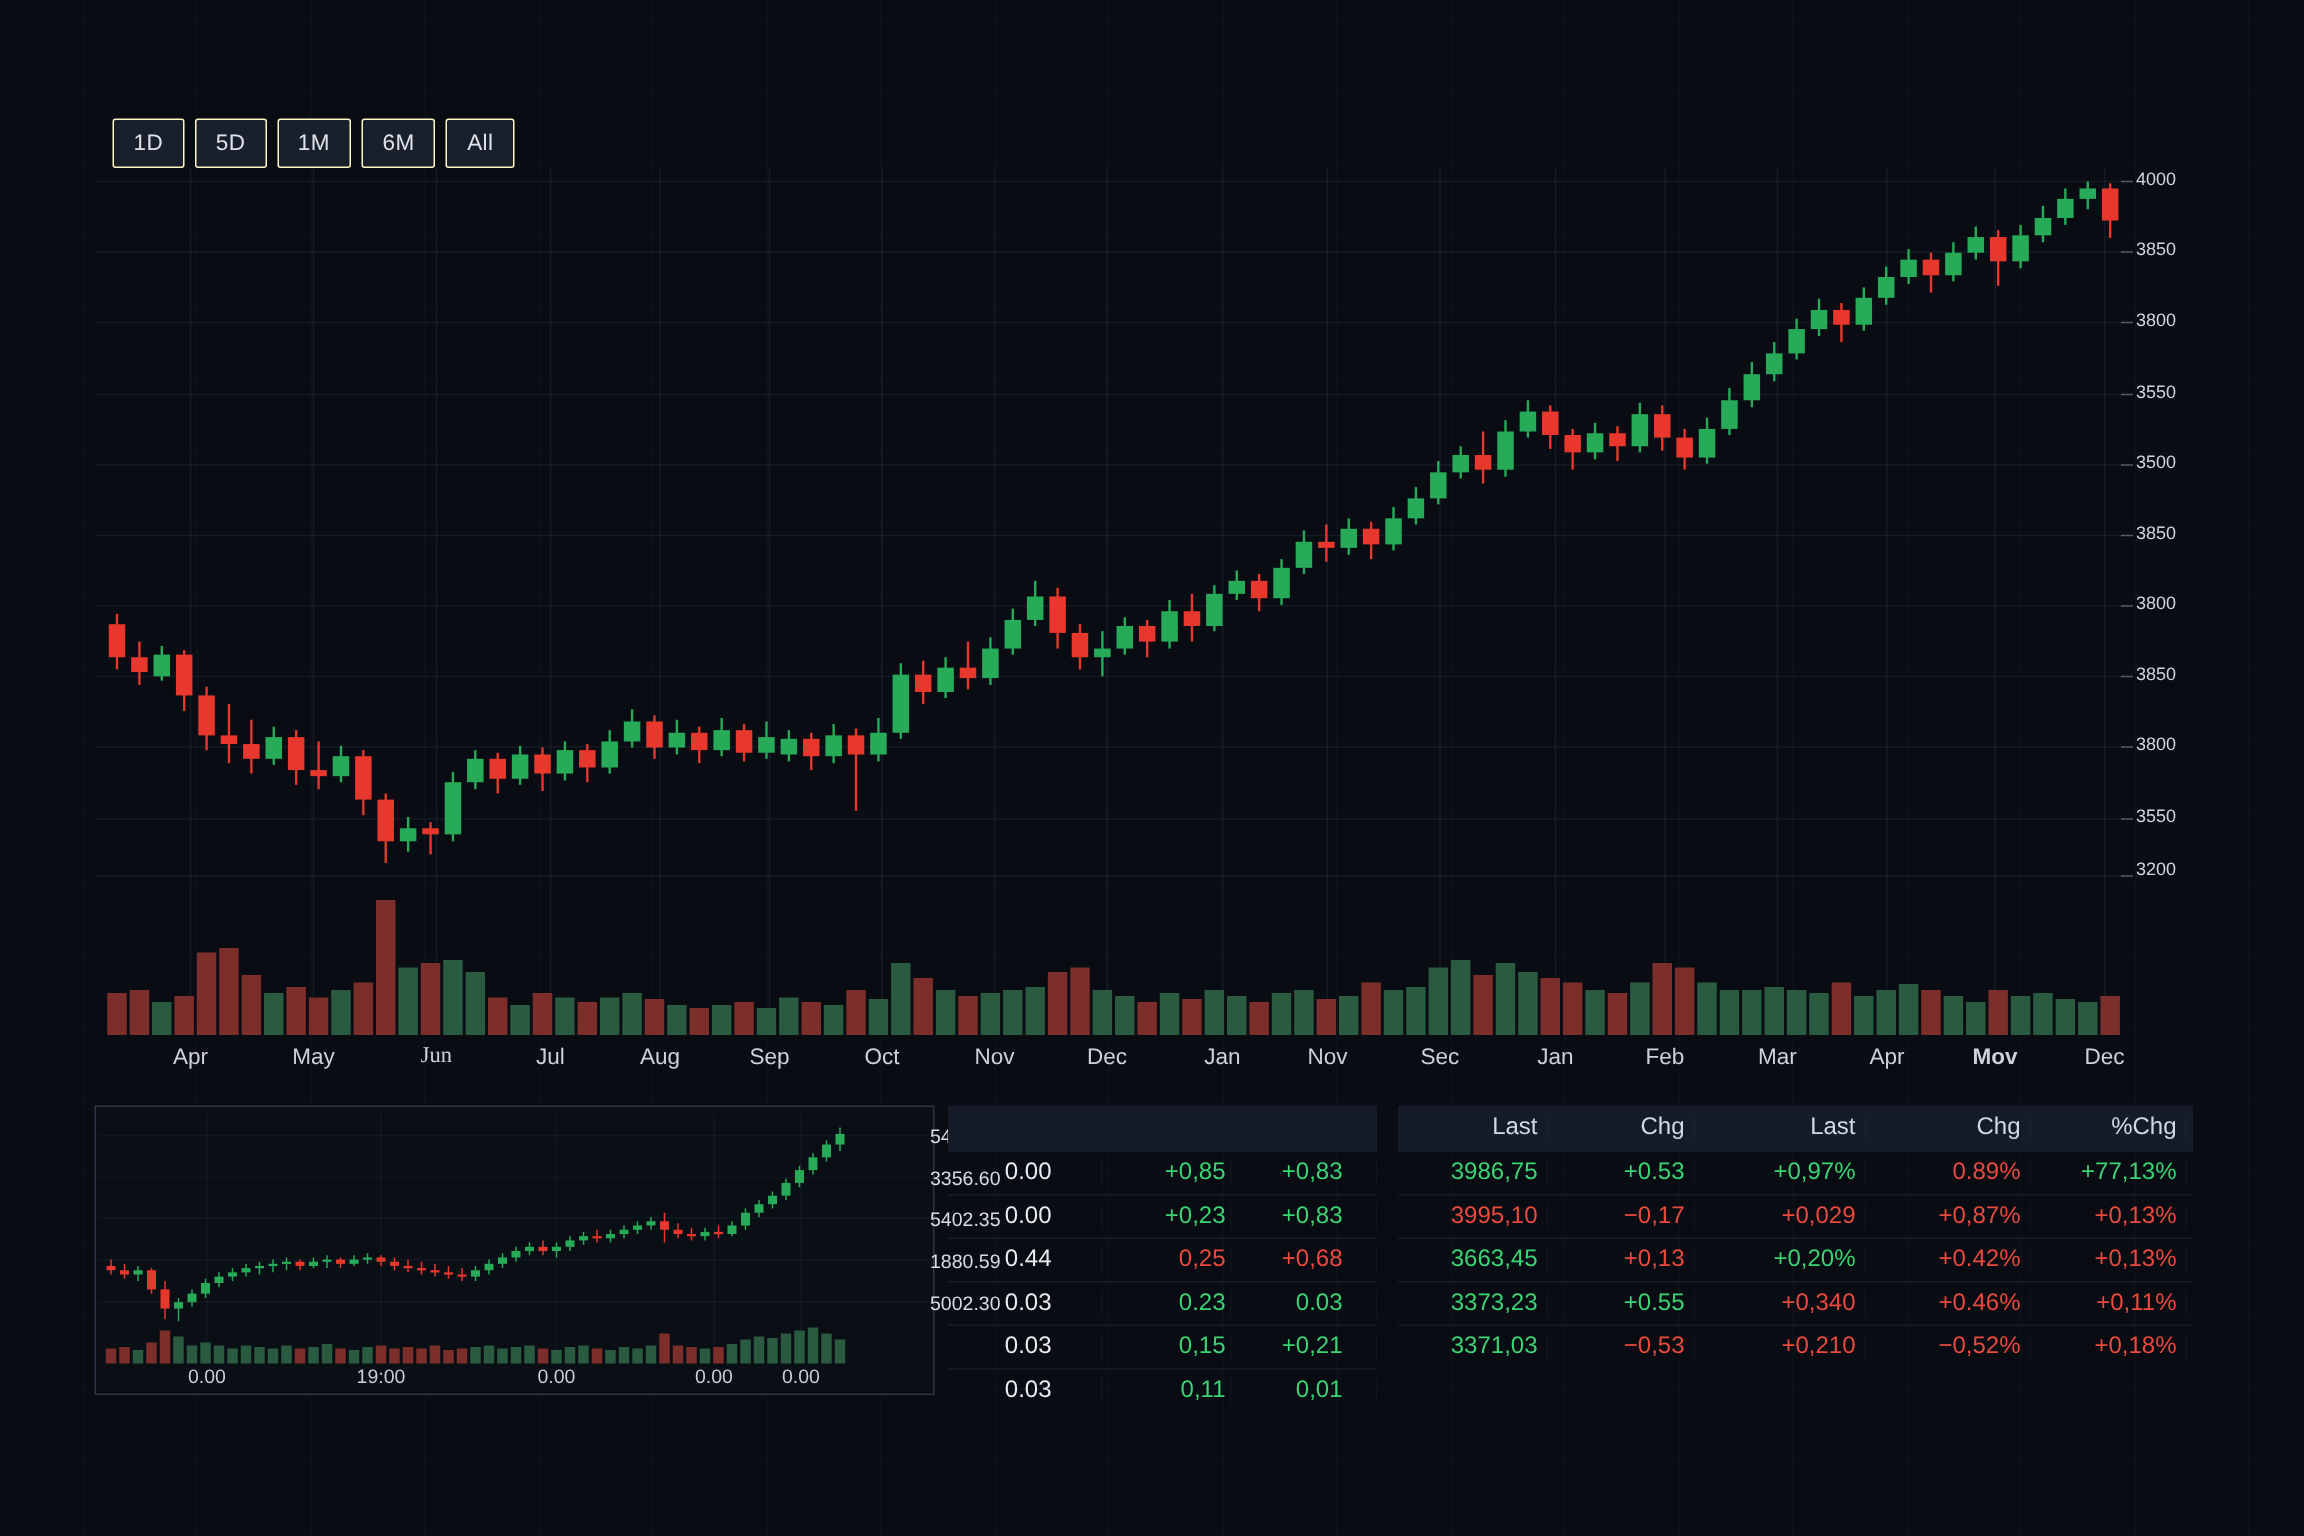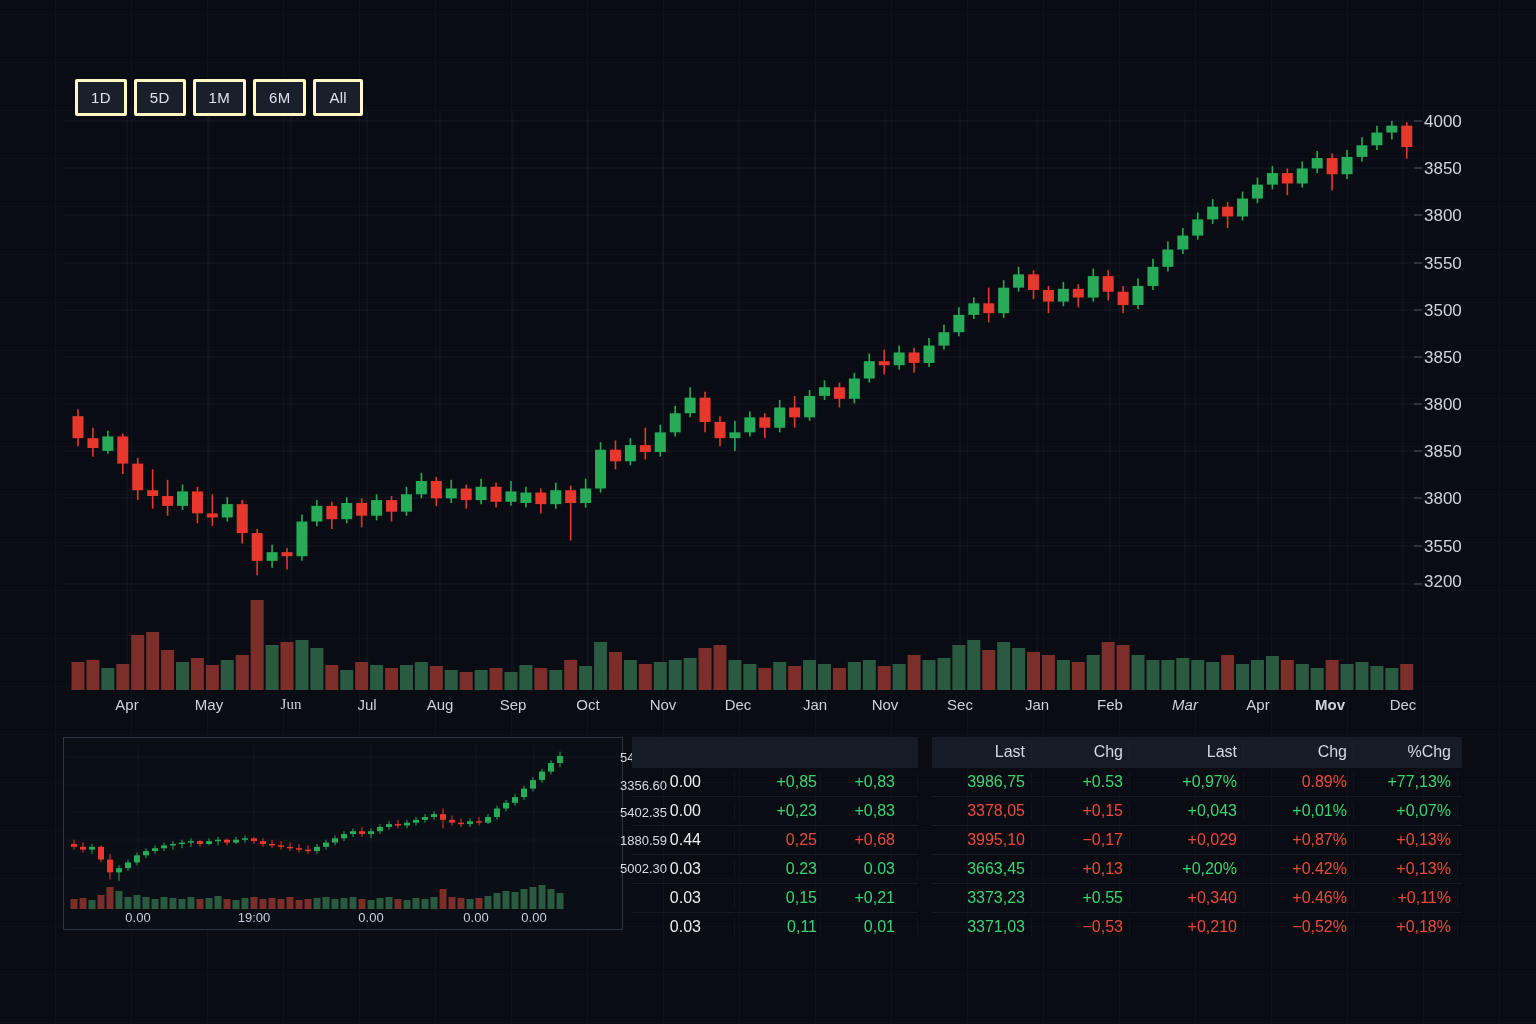--- a/index.html
+++ b/index.html
@@ -16,26 +16,26 @@
       linear-gradient(to bottom, rgba(110,140,185,0.035) 1px, transparent 1px);
     background-size:76px 48px;
     background-position:55px 14px;
     pointer-events:none;
   }
   
   .range-bar{position:absolute;left:75px;top:79px;display:flex;gap:7px;}
   .range-btn{
     background:#1a202b;color:#dde2ea;font-size:15px;line-height:1;
     padding:8px 13px;border-radius:2px;letter-spacing:.3px;cursor:default;
-    border:3px solid #fef9c3;
+    border:1px solid #fef9c3;
   }
   
   #main-chart{position:absolute;left:60px;top:108px;width:1362px;height:592px;}
   .ytick-label{
-    position:absolute;left:1424px;width:52px;color:#cfd5df;font-size:17px;
+    position:absolute;left:1424px;width:52px;color:#cfd5df;font-size:12px;
     text-align:left;
   }
   .month-label{
     position:absolute;top:696px;width:60px;margin-left:-30px;text-align:center;
     color:#ccd2dc;font-size:15px;
   }
   
   #mini-panel{
     position:absolute;left:63px;top:737px;width:560px;height:193px;
     border:1px solid #2c3544;background:#0a0e15;box-sizing:border-box;
@@ -428,21 +428,21 @@
     <div class="month-label" style="left: 440px;">Aug</div>
     <div class="month-label" style="left: 513px;">Sep</div>
     <div class="month-label" style="left: 588px;">Oct</div>
     <div class="month-label" style="left: 663px;">Nov</div>
     <div class="month-label" style="left: 738px;">Dec</div>
     <div class="month-label" style="left: 815px;">Jan</div>
     <div class="month-label" style="left: 885px;">Nov</div>
     <div class="month-label" style="left: 960px;">Sec</div>
     <div class="month-label" style="left: 1037px;">Jan</div>
     <div class="month-label" style="left: 1110px;">Feb</div>
-    <div class="month-label" style="left: 1185px; font-style: italic;">Mar</div>
+    <div class="month-label" style="left: 1185px;">Mar</div>
     <div class="month-label" style="left: 1258px;">Apr</div>
     <div class="month-label" style="left: 1330px; font-weight: bold;">Mov</div>
     <div class="month-label" style="left: 1403px;">Dec</div>
   </div>
 
 <div id="mini-panel">
   <svg id="mini-svg" width="558" height="191">
       <g>
         <line x1="2" x2="556" y1="19" y2="19" stroke="rgba(125,150,190,0.07)" stroke-width="1"></line>
         <line x1="2" x2="556" y1="47" y2="47" stroke="rgba(125,150,190,0.07)" stroke-width="1"></line>
@@ -687,27 +687,20 @@
     </div>
   <div id="tbl-right-body">
       <div class="tbl-row">
         <div class="cell rc0 tg">3986,75</div>
         <div class="cell rc1 tg">+0.53</div>
         <div class="cell rc2 tg">+0,97%</div>
         <div class="cell rc3 tr">0.89%</div>
         <div class="cell rc4 tg">+77,13%</div>
       </div>
       <div class="tbl-row">
-        <div class="cell rc0 tr">3378,05</div>
-        <div class="cell rc1 tr">+0,15</div>
-        <div class="cell rc2 tg">+0,043</div>
-        <div class="cell rc3 tg">+0,01%</div>
-        <div class="cell rc4 tg">+0,07%</div>
-      </div>
-      <div class="tbl-row">
         <div class="cell rc0 tr">3995,10</div>
         <div class="cell rc1 tr">−0,17</div>
         <div class="cell rc2 tr">+0,029</div>
         <div class="cell rc3 tr">+0,87%</div>
         <div class="cell rc4 tr">+0,13%</div>
       </div>
       <div class="tbl-row">
         <div class="cell rc0 tg">3663,45</div>
         <div class="cell rc1 tr">+0,13</div>
         <div class="cell rc2 tg">+0,20%</div>

